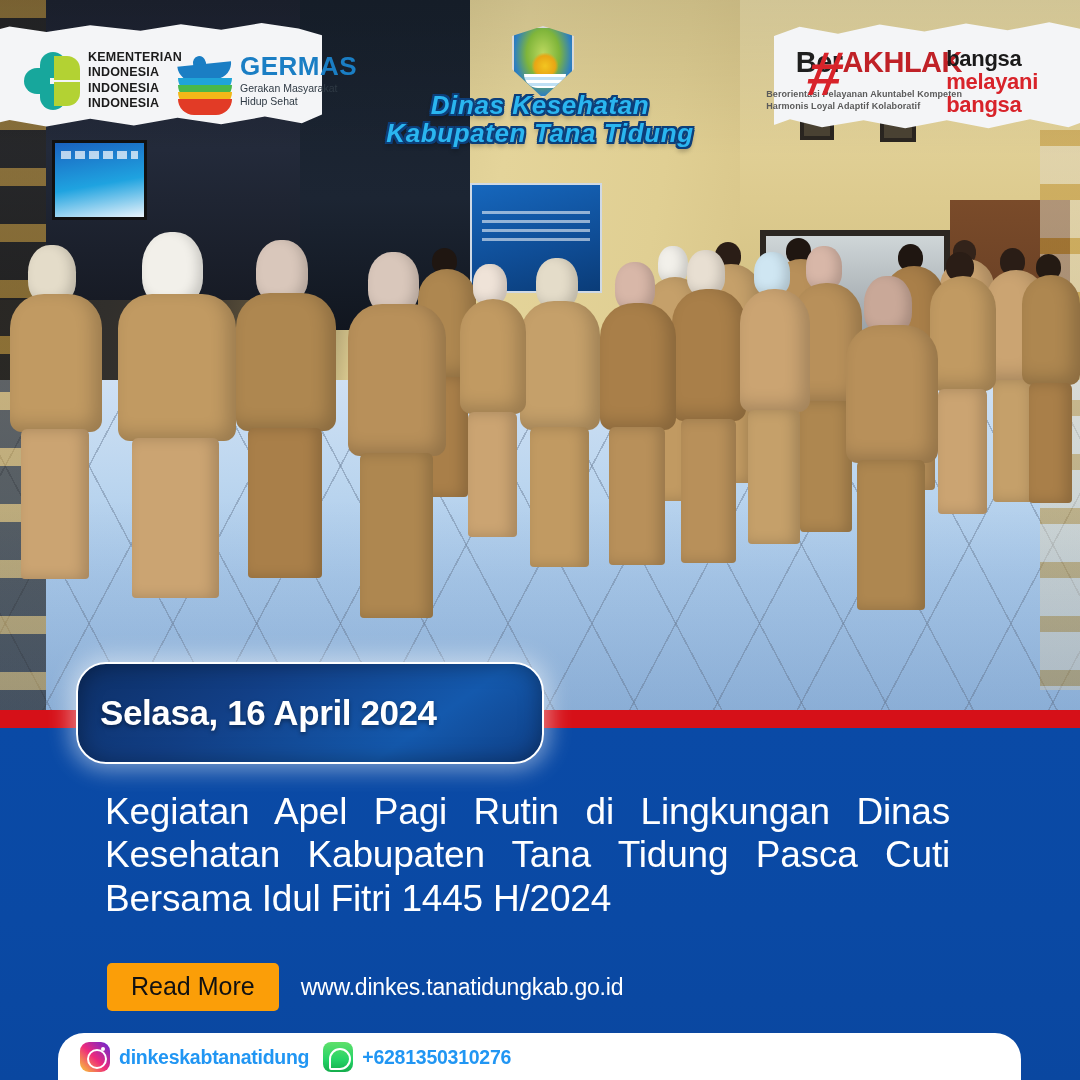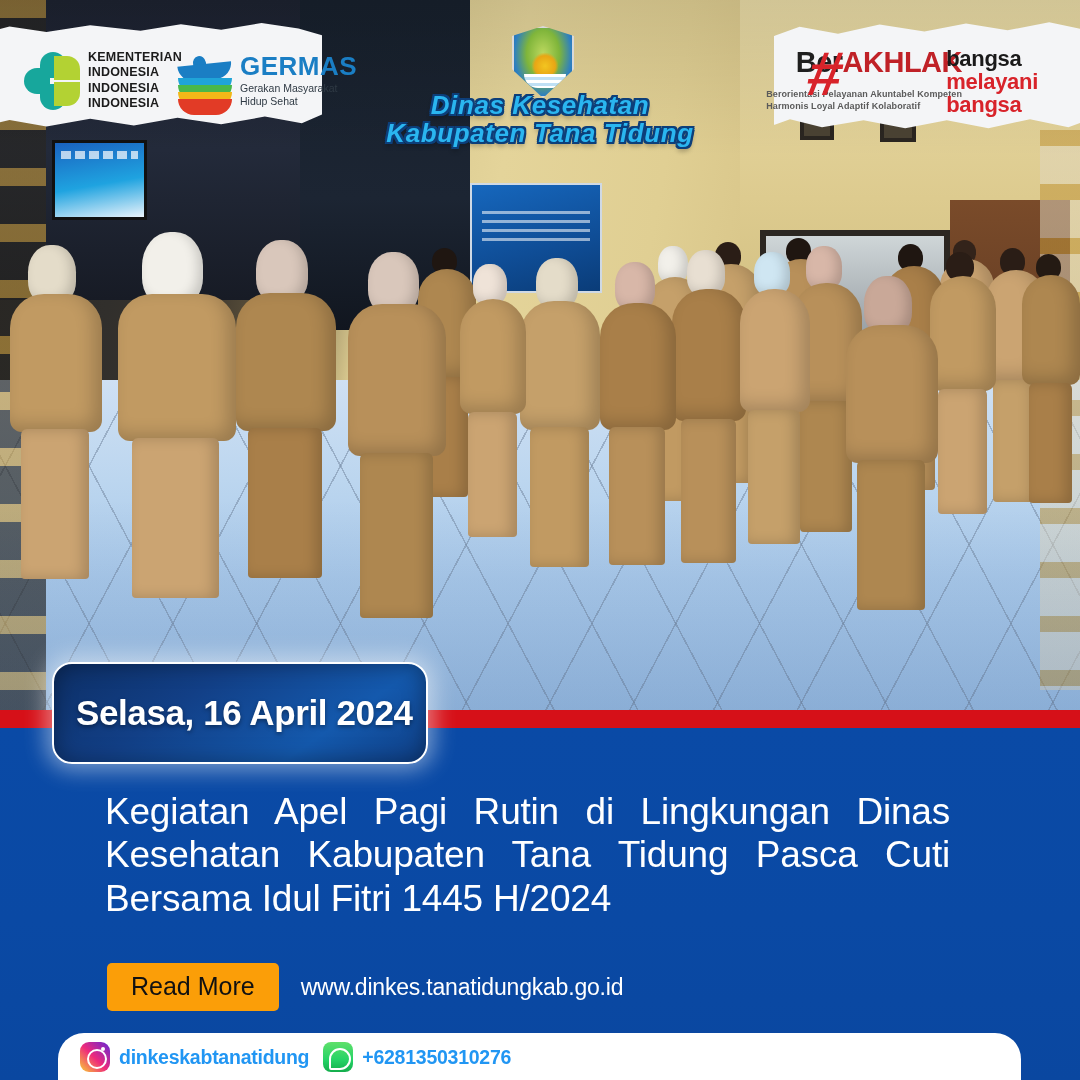--- a/index.html
+++ b/index.html
@@ -187,22 +187,22 @@
 
   
   .red-stripe{position:absolute;left:0;top:710px;width:1080px;height:18px;background:#D61018;}
   .blue-panel{
     position:absolute;left:0;top:728px;width:1080px;height:352px;
     background:linear-gradient(180deg,#0A4AA6 0%,#0A49A4 55%,#0a47a0 100%);
   }
 
   
   .date-badge{
-    position:absolute;left:52px;top:662px;width:376px;height:102px;
-    border-radius:20px;
+    position:absolute;left:76px;top:662px;width:468px;height:102px;
+    border-radius:30px;
     background:linear-gradient(145deg,#0d2f66 0%,#123f86 35%,#1459ad 72%,#0f3f86 100%);
     border:2px solid #ffffff;
     box-shadow:0 0 22px 6px rgba(255,255,255,.45), inset 0 0 22px rgba(0,0,0,.35);
     display:flex;align-items:center;
   }
   .date-text{
     color:#ffffff;font-size:35px;font-weight:bold;letter-spacing:-.4px;
     padding-left:22px;
     text-shadow:0 2px 4px rgba(0,0,0,.4);
   }

